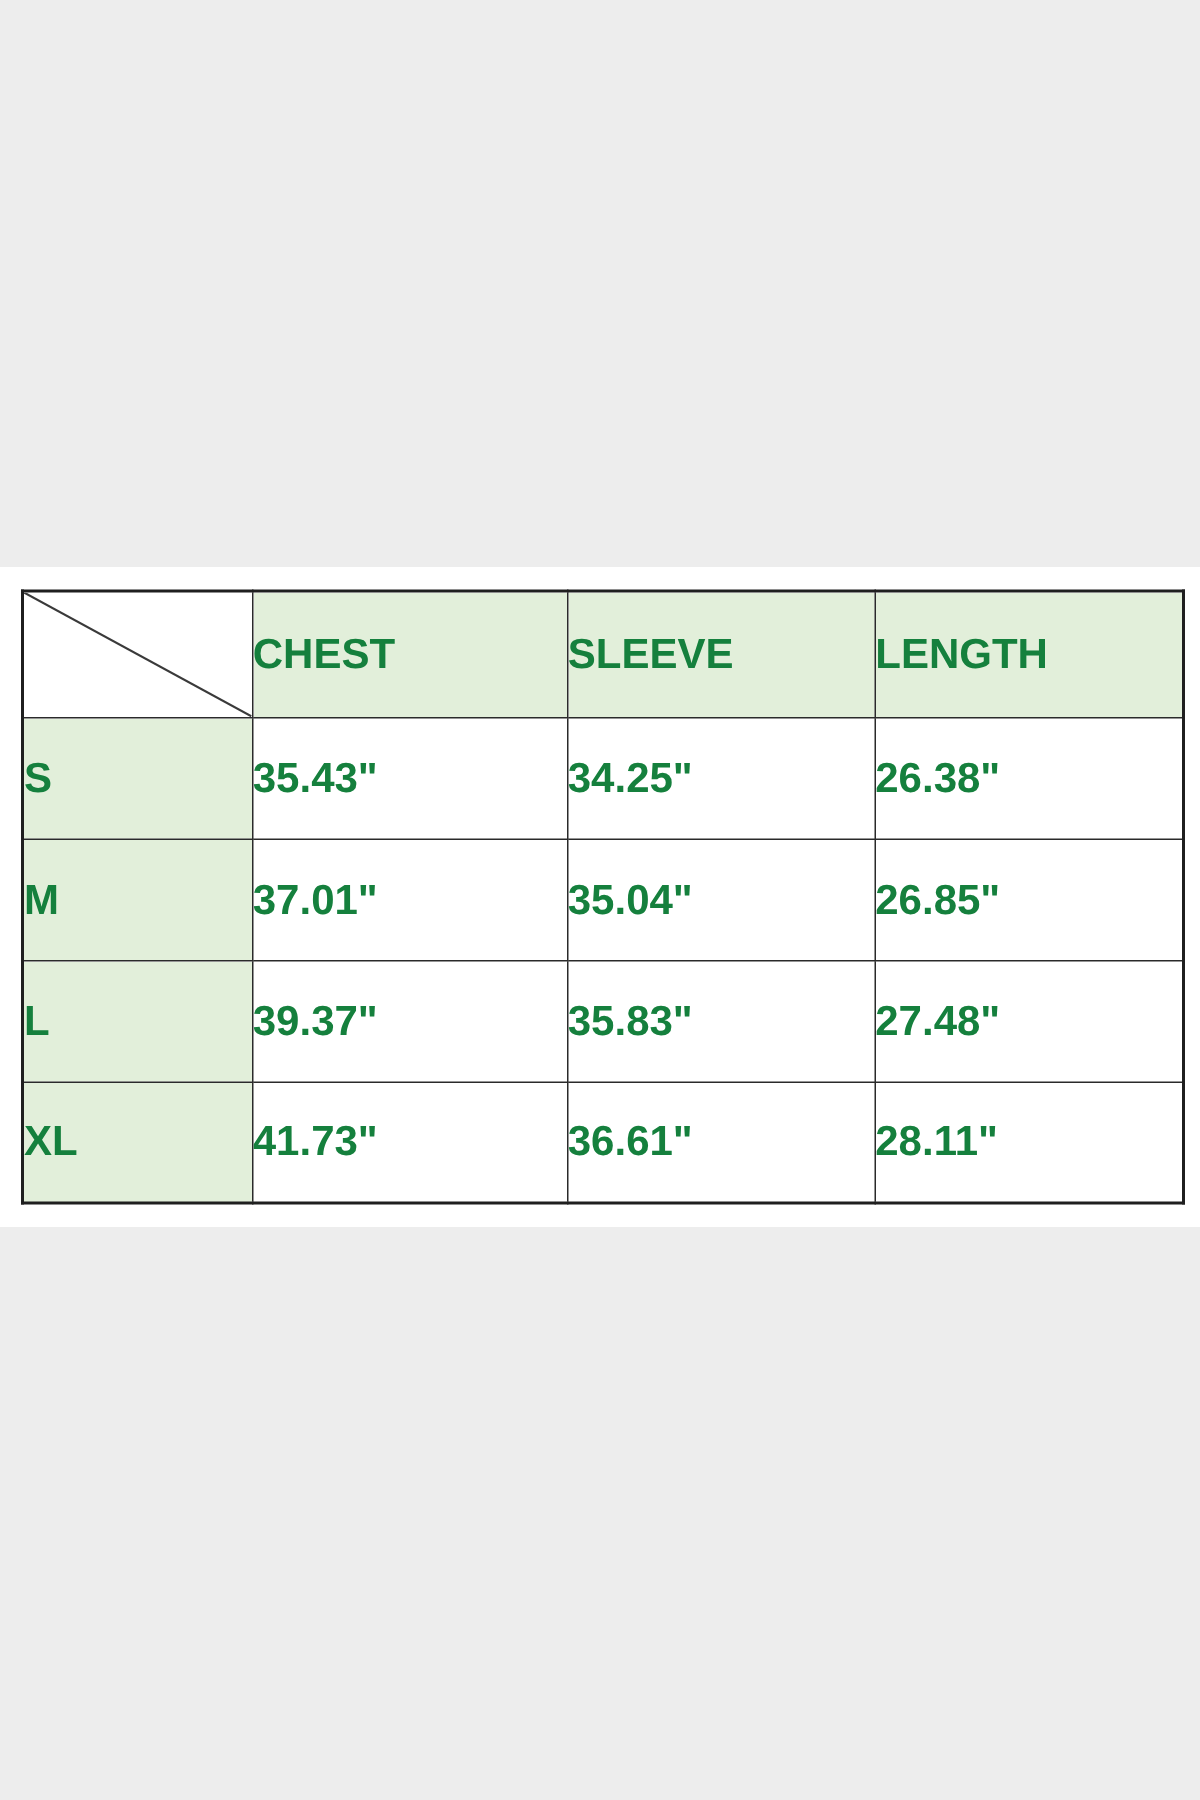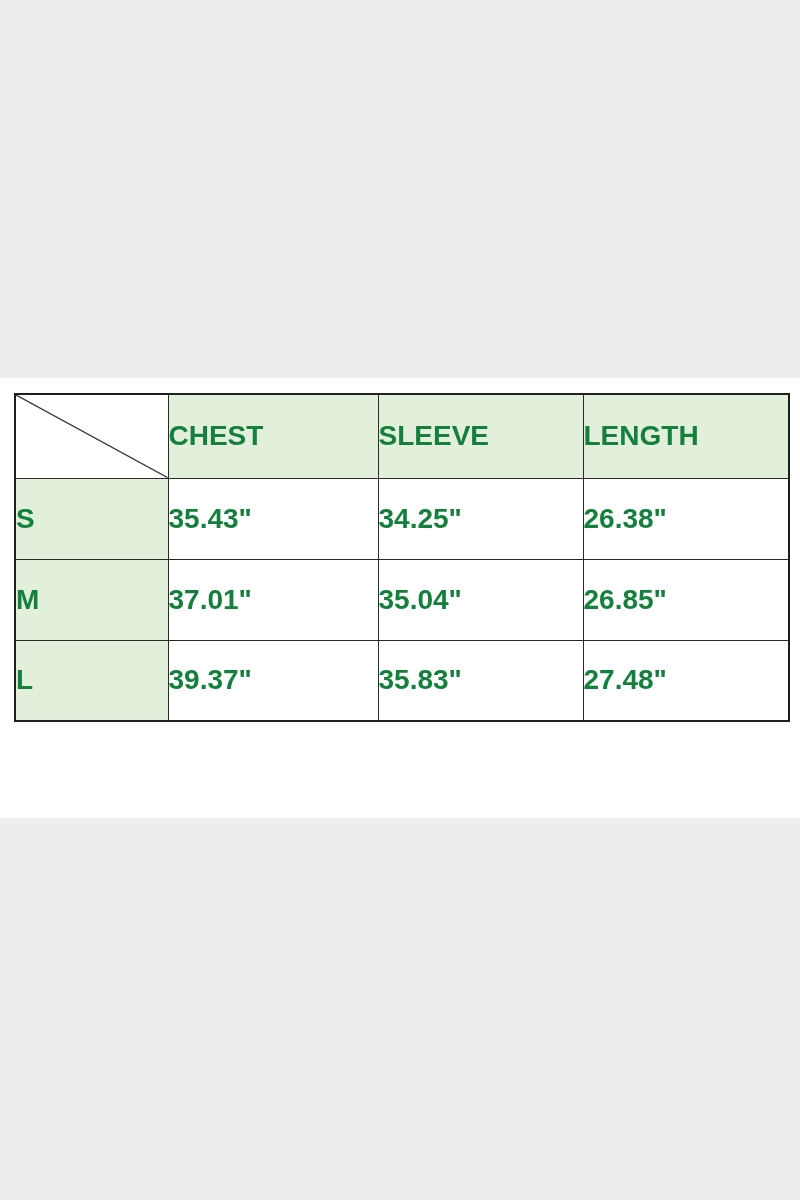--- a/index.html
+++ b/index.html
@@ -93,15 +93,21 @@
         <td class="white-cell">37.01"</td>
         <td class="white-cell">35.04"</td>
         <td class="white-cell">26.85"</td>
       </tr>
       <tr class="body-row">
         <th class="green-cell">L</th>
         <td class="white-cell">39.37"</td>
         <td class="white-cell">35.83"</td>
         <td class="white-cell">27.48"</td>
       </tr>
+      <tr class="body-row">
+        <th class="green-cell">XL</th>
+        <td class="white-cell">41.73"</td>
+        <td class="white-cell">36.61"</td>
+        <td class="white-cell">28.11"</td>
+      </tr>
     </tbody>
   </table>
 </div>
 
 </body></html>

